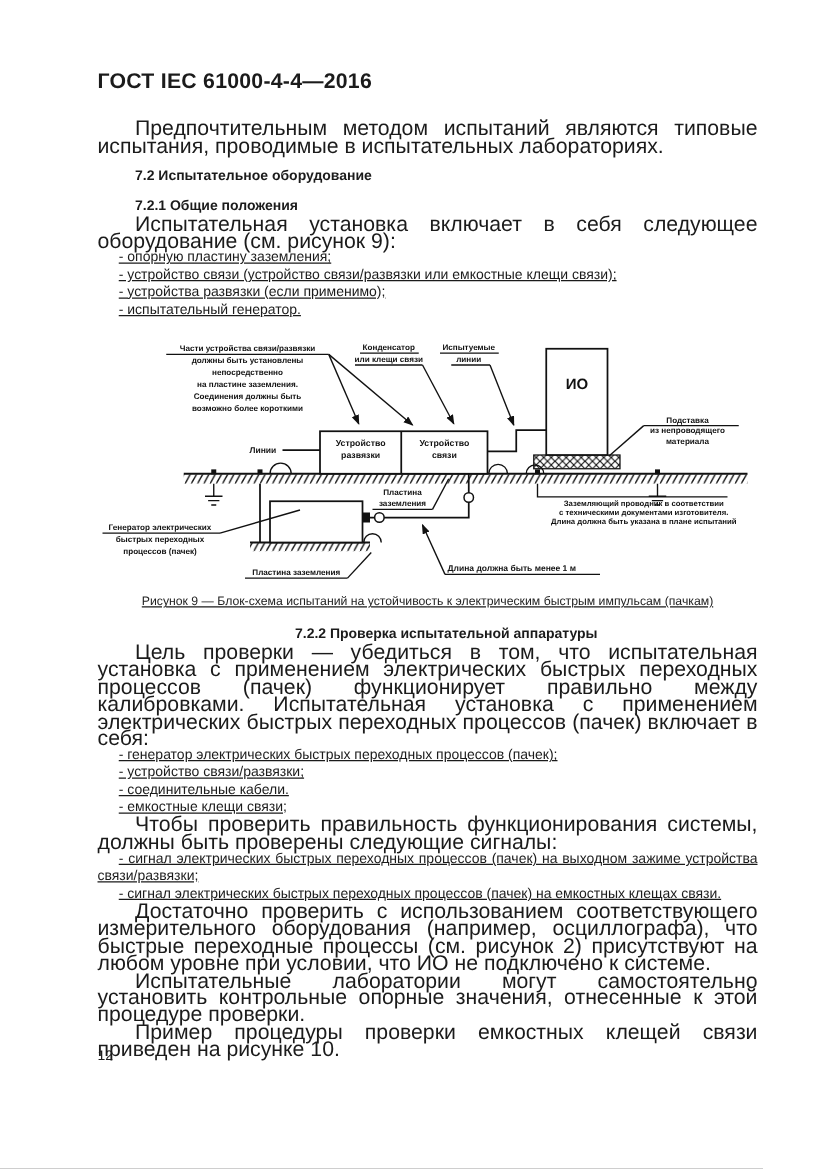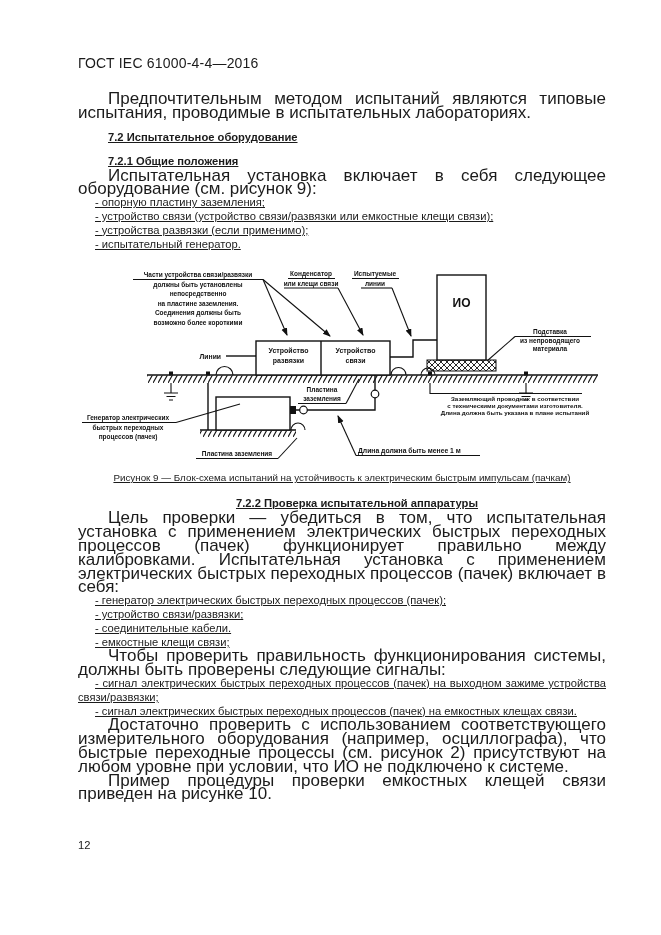--- a/index.html
+++ b/index.html
@@ -1,23 +1,23 @@
 <!DOCTYPE html>
 <html><head>
 <meta charset="utf-8">
 <style>
   html,body{margin:0;padding:0;background:#888;}
   .page{position:relative;width:661px;height:935px;background:#ffffff;margin:0 auto;
         font-family:"Liberation Sans",sans-serif;color:#1b1b1b;overflow:hidden;}
   .content{position:absolute;left:78px;top:55px;width:528px;}
-  .doc-header{font-weight:normal;font-size:14px;letter-spacing:.2px;}
+  .doc-header{font-weight:bold;font-size:17px;letter-spacing:.2px;}
   .blk{margin-top:21px;}
   p.para{margin:0;font-size:17px;line-height:13.8px;text-align:justify;text-indent:30px;}
   p.item{margin:0;font-size:11.2px;line-height:13.8px;text-align:justify;text-indent:17px;text-decoration:underline;}
-  .h3,.h4{font-size:11.2px;line-height:14px;font-weight:bold;padding-left:30px;margin:10px 0 9px 0;text-decoration:underline;}
+  .h3,.h4{font-size:11.2px;line-height:14px;font-weight:bold;padding-left:30px;margin:10px 0 9px 0;}
   .h4{margin:10px 0 1px 0;}
   .h4.second{margin-top:12px;text-align:center;}
   figure{margin:6px 0 0 0;text-decoration:underline;}
   figcaption{text-align:center;font-size:9.8px;line-height:13px;margin-top:2px;color:#222;}
   .page-number{position:absolute;left:78px;top:839px;font-size:11.2px;text-align:right;}
   svg.fig{display:block;}
   svg.fig text{font-family:"Liberation Sans",sans-serif;font-weight:bold;fill:#111;}
   .t7{font-size:6.8px;}
   .t65{font-size:6.5px;}
   .t6{font-size:6.2px;}
@@ -200,17 +200,18 @@
     <div class="h4 second">7.2.2 Проверка испытательной аппаратуры</div>
     <p class="para">Цель проверки — убедиться в том, что испытательная установка с применением электрических быстрых переходных процессов (пачек) функционирует правильно между калибровками. Испытательная установка с применением электрических быстрых переходных процессов (пачек) включает в себя:</p>
     <p class="item">- генератор электрических быстрых переходных процессов (пачек);</p>
     <p class="item">- устройство связи/развязки;</p>
     <p class="item">- соединительные кабели.</p>
     <p class="item">- емкостные клещи связи;</p>
     <p class="para">Чтобы проверить правильность функционирования системы, должны быть проверены следующие сигналы:</p>
     <p class="item">- сигнал электрических быстрых переходных процессов (пачек) на выходном зажиме устройства связи/развязки;</p>
     <p class="item">- сигнал электрических быстрых переходных процессов (пачек) на емкостных клещах связи.</p>
     <p class="para">Достаточно проверить с использованием соответствующего измерительного оборудования (например, осциллографа), что быстрые переходные процессы (см. рисунок 2) присутствуют на любом уровне при условии, что ИО не подключено к системе.</p>
+    <p class="para">Испытательные лаборатории могут самостоятельно установить контрольные опорные значения, отнесенные к этой процедуре проверки.</p>
     <p class="para">Пример процедуры проверки емкостных клещей связи приведен на рисунке 10.</p>
   </div>
 
   <div class="page-number">12</div>
 </div>
 
 </body></html>

